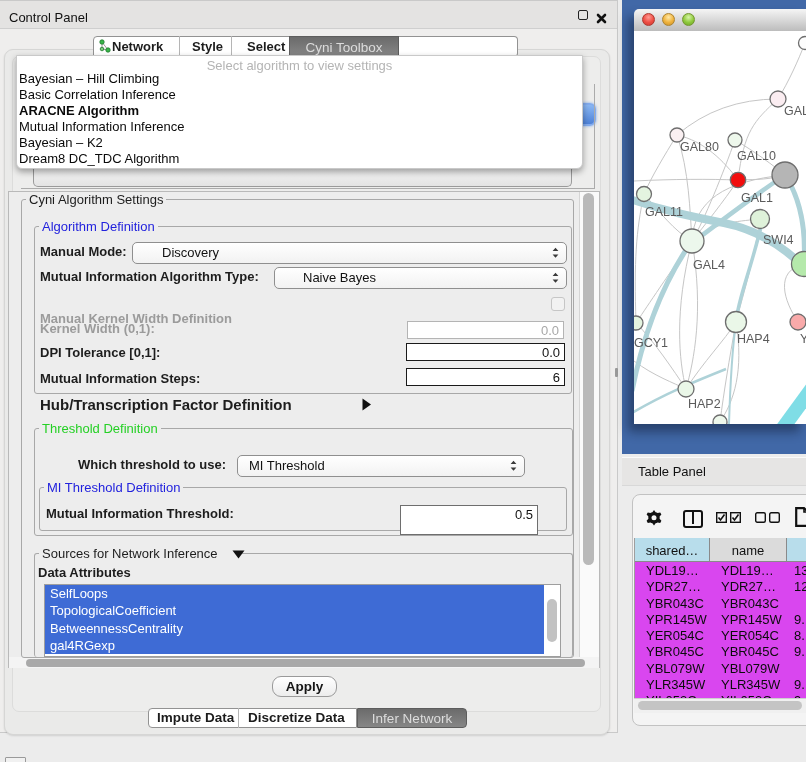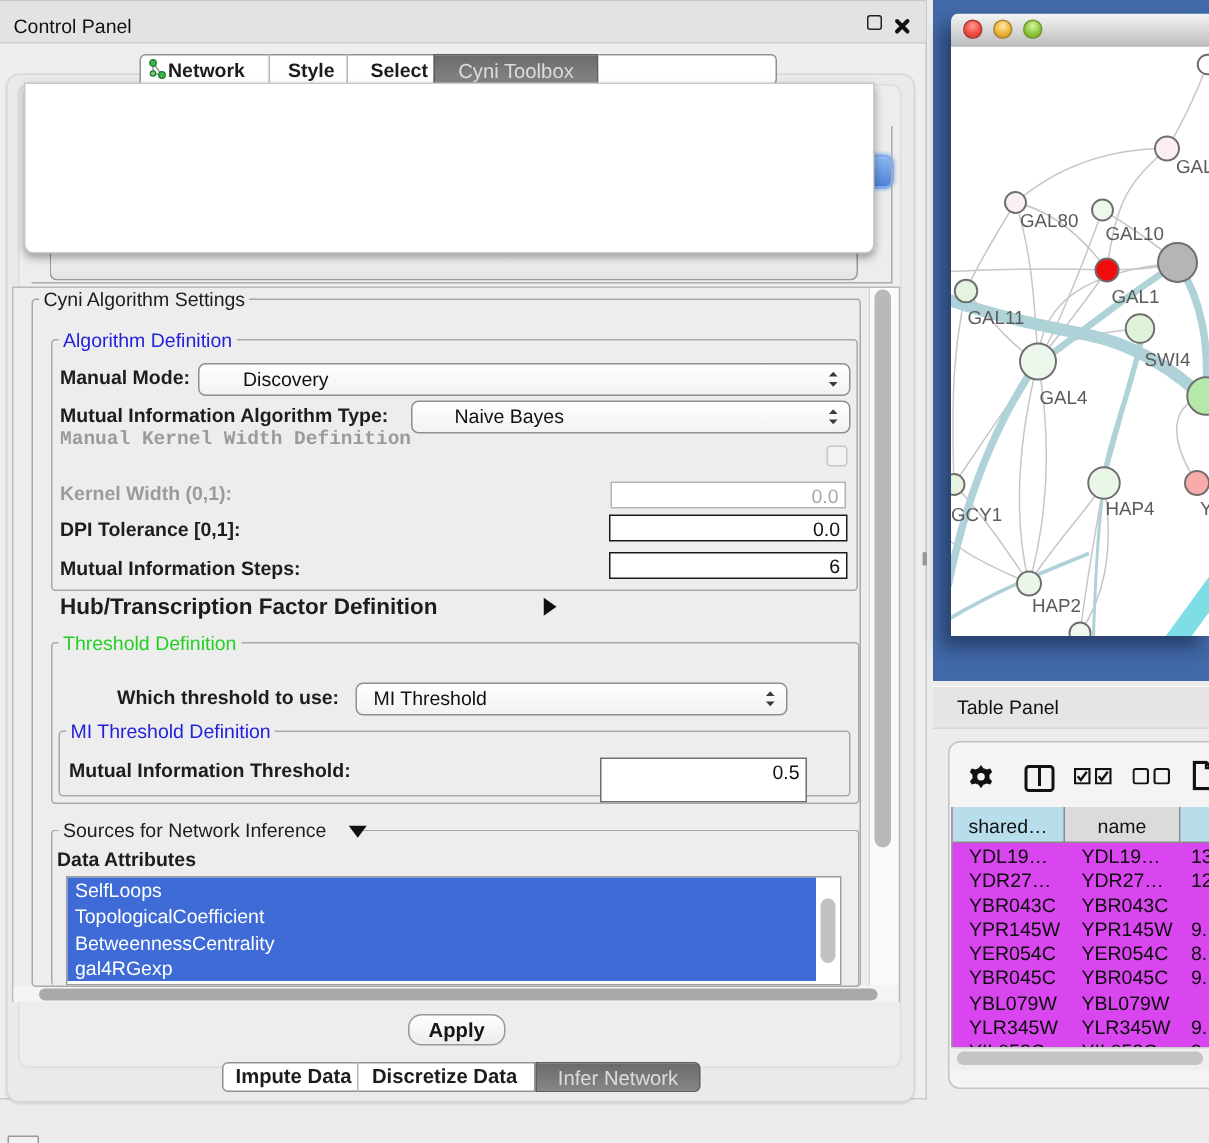--- a/index.html
+++ b/index.html
@@ -96,21 +96,21 @@
 </div>
 <div class="abs lbl" style="left:40px;top:269px;">Mutual Information Algorithm Type:</div>
 <div class="combo" style="left:274px;top:267px;width:291px;height:20px;">
   <div class="tx" style="left:28px;">Naive Bayes</div>
   <div class="spin">
       <svg width="9" height="14" viewBox="0 0 9 14">
         <path d="M1.6 5 L4.5 1.8 L7.4 5 Z M1.6 8.6 L4.5 11.8 L7.4 8.6 Z" fill="#3a3a3a"></path>
       </svg>
     </div>
 </div>
-<div class="abs lbl dis" style="left:40px;top:285px;font-family:Liberation Mono, monospace;">Manual Kernel Width Definition</div>
+<div class="abs lbl dis" style="left:40px;top:311px;">Manual Kernel Width Definition</div>
 <div class="abs" style="left:551px;top:297px;width:12px;height:12px;border:1px solid #c6c6c6;border-radius:3px;background:#f2f2f2;"></div>
 <div class="abs lbl dis" style="left:40px;top:321px;">Kernel Width (0,1):</div>
 <div class="field" style="left:407px;top:321px;width:151px;height:14px;border:1px solid #b4b4b4;padding:1px 4px 1px 0;color:#a8a8a8;">0.0</div>
 <div class="abs lbl" style="left:40px;top:345px;">DPI Tolerance [0,1]:</div>
 <div class="field" style="left:406px;top:343px;width:153px;height:15px;border:1.5px solid #1a1a1a;padding:1px 4px 0 0;">0.0</div>
 <div class="abs lbl" style="left:40px;top:371px;">Mutual Information Steps:</div>
 <div class="field" style="left:406px;top:368px;width:153px;height:15px;border:1.5px solid #1a1a1a;padding:1px 4px 0 0;">6</div>
 
 <div class="abs lbl" style="left:40px;top:396px;font-size:15px;">Hub/Transcription Factor Definition</div>
 <svg class="abs" style="left:361px;top:398px;" width="11" height="13" viewBox="0 0 11 13">
@@ -154,20 +154,29 @@
   <div class="abs" style="left:9px;top:2px;font-size:13.5px;font-weight:bold;color:#1c1c1c;white-space:nowrap;">Impute Data</div>
   <div class="abs" style="left:100px;top:2px;font-size:13.5px;font-weight:bold;color:#1c1c1c;white-space:nowrap;">Discretize Data</div>
   <div class="abs" style="left:209px;top:0;width:110px;height:20px;background:linear-gradient(#6b6b6b,#868686);border:1px solid #5d5d5d;border-radius:0 4px 4px 0;box-sizing:border-box;">
     <div style="text-align:center;font-size:13.5px;color:#dcdcdc;margin-top:2px;white-space:nowrap;">Infer Network</div>
   </div>
 </div>
 
 <div class="abs" style="left:5px;top:757px;width:19px;height:10px;border:1.5px solid #9a9a9a;border-radius:1px;background:#f1f1f1;"></div>
 
 <div class="abs" style="left:16px;top:55px;width:565px;height:112px;background:#fff;border:1px solid #c9c9c9;border-radius:0 0 6px 6px;box-shadow:0 3px 6px rgba(0,0,0,0.35);z-index:10;">
+  <div style="text-align:center;font-size:13px;color:#b4b4b4;margin-top:2px;">Select algorithm to view settings</div>
+  <div style="font-size:13px;color:#0a0a0a;line-height:15.9px;padding-left:2px;margin-top:-2px;">
+    Bayesian – Hill Climbing<br>
+    Basic Correlation Inference<br>
+    <span class="b">ARACNE Algorithm</span><br>
+    Mutual Information Inference<br>
+    Bayesian – K2<br>
+    Dream8 DC_TDC Algorithm
+  </div>
 </div>
 
 <div class="abs" style="left:615px;top:368px;width:3px;height:9px;background:#9a9a9a;border-radius:1px;"></div>
 
 <div class="abs" style="left:622px;top:0;width:184px;height:454px;background:#4168a7;"></div>
 
 <div class="abs" style="left:634px;top:9px;width:172px;height:415px;box-shadow:-6px 8px 10px rgba(10,20,40,0.45);"></div>
 
 <div class="abs" style="left:634px;top:9px;width:172px;height:22px;background:linear-gradient(#f5f5f5,#bcbcbc);border-bottom:1px solid #8a8a8a;border-radius:5px 0 0 0;">
   <div class="abs" style="left:8px;top:4px;width:13px;height:13px;border-radius:50%;background:radial-gradient(circle at 50% 30%,#ff9a94 0%,#ee4d43 55%,#c93a32 100%);border:1px solid #ad3830;box-sizing:border-box;"></div>

